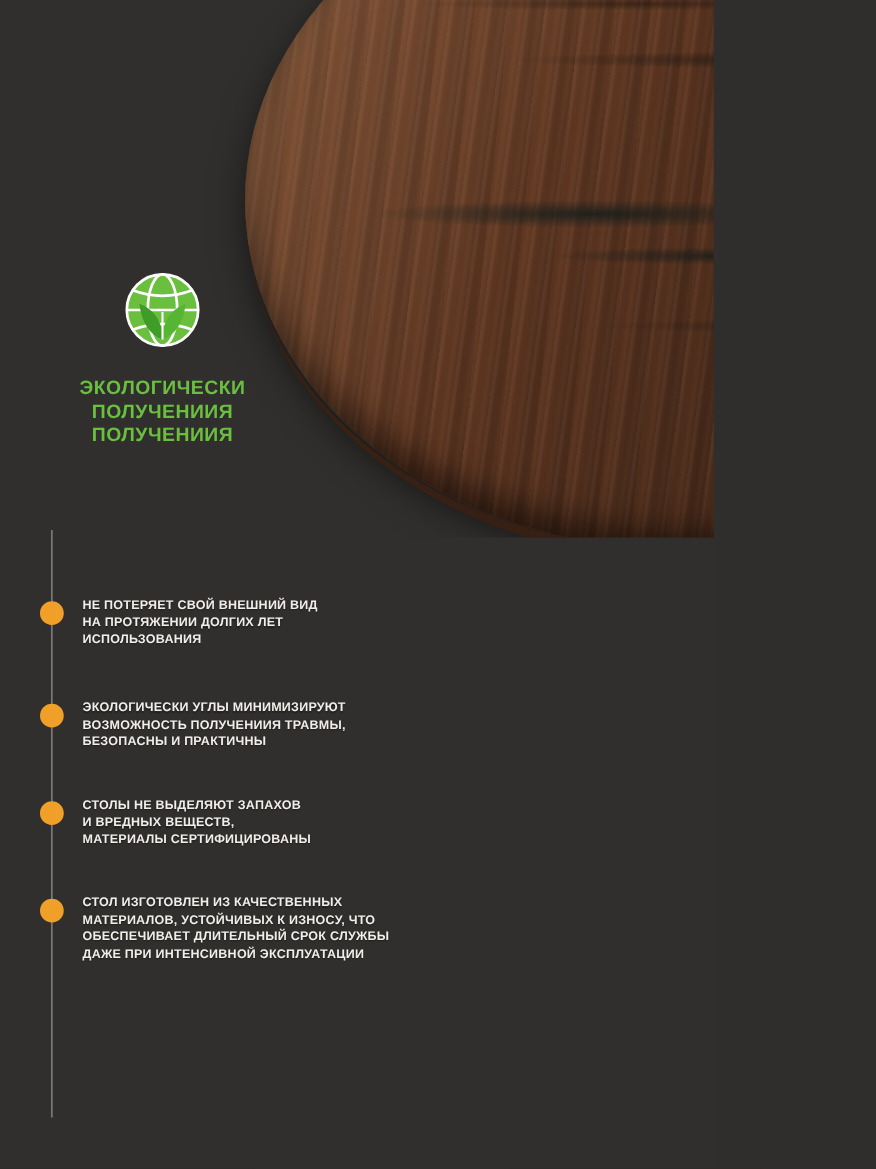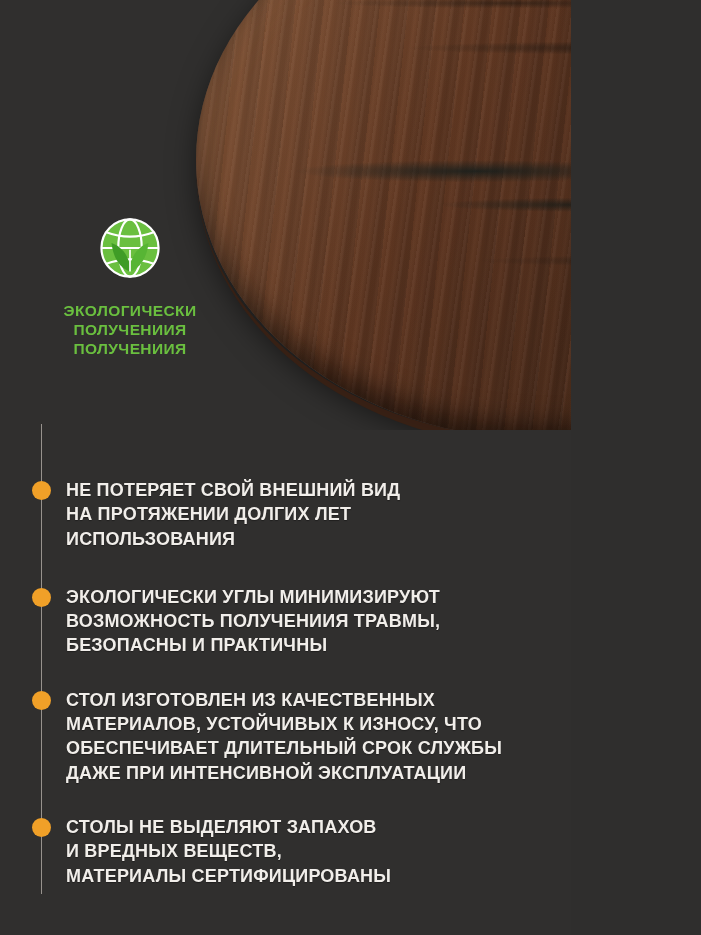--- a/index.html
+++ b/index.html
@@ -135,21 +135,21 @@
     top: 3px;
     width: 19px;
     height: 19px;
     border-radius: 50%;
     background: #f0a028;
   }
   .feature p {
     margin: 0;
     color: #f1eeea;
     font-weight: bold;
-    font-size: 18px;
+    font-size: 10px;
     line-height: 1.35;
     letter-spacing: 0.2px;
     white-space: pre-line;
     text-shadow: 0 1px 1px rgba(0,0,0,.35);
   }
   .f1 { margin-top: 58px; }
   .f2 { margin-top: 34px; }
   .f3 { margin-top: 30px; }
   .f4 { margin-top: 30px; }
 </style>
@@ -197,29 +197,29 @@
 ИСПОЛЬЗОВАНИЯ</p>
     </div>
 
     <div class="feature f2">
       <span class="dot"></span>
       <p>ЭКОЛОГИЧЕСКИ УГЛЫ МИНИМИЗИРУЮТ
 ВОЗМОЖНОСТЬ ПОЛУЧЕНИИЯ ТРАВМЫ,
 БЕЗОПАСНЫ И ПРАКТИЧНЫ</p>
     </div>
 
+    <div class="feature f4">
+      <span class="dot"></span>
+      <p>СТОЛЫ НЕ ВЫДЕЛЯЮТ ЗАПАХОВ
+ И ВРЕДНЫХ ВЕЩЕСТВ,
+МАТЕРИАЛЫ СЕРТИФИЦИРОВАНЫ</p>
+    </div>
+
     <div class="feature f3">
       <span class="dot"></span>
       <p>СТОЛ ИЗГОТОВЛЕН ИЗ КАЧЕСТВЕННЫХ
 МАТЕРИАЛОВ, УСТОЙЧИВЫХ К ИЗНОСУ, ЧТО
 ОБЕСПЕЧИВАЕТ ДЛИТЕЛЬНЫЙ СРОК СЛУЖБЫ
 ДАЖЕ ПРИ ИНТЕНСИВНОЙ ЭКСПЛУАТАЦИИ</p>
     </div>
-
-    <div class="feature f4">
-      <span class="dot"></span>
-      <p>СТОЛЫ НЕ ВЫДЕЛЯЮТ ЗАПАХОВ
- И ВРЕДНЫХ ВЕЩЕСТВ,
-МАТЕРИАЛЫ СЕРТИФИЦИРОВАНЫ</p>
-    </div>
   </div>
 
 </div>
 
 </body></html>

